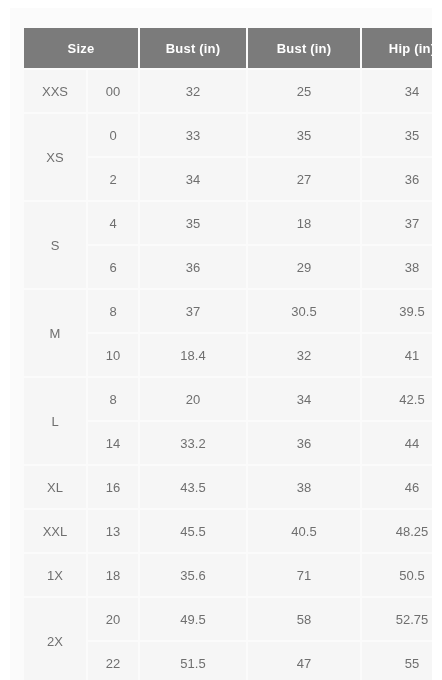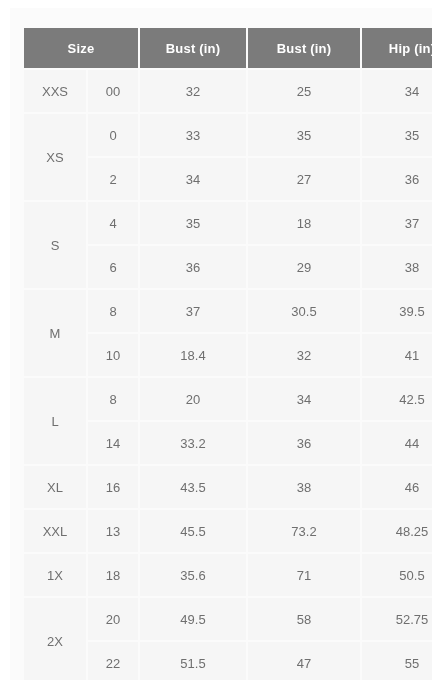--- a/index.html
+++ b/index.html
@@ -167,21 +167,21 @@
             <td class="size-label" rowspan="1">XL</td>
             <td>16</td>
             <td>43.5</td>
             <td>38</td>
             <td>46</td>
           </tr>
           <tr>
             <td class="size-label" rowspan="1">XXL</td>
             <td>13</td>
             <td>45.5</td>
-            <td>73.2</td>
+            <td>40.5</td>
             <td>48.25</td>
           </tr>
           <tr>
             <td class="size-label" rowspan="1">1X</td>
             <td>18</td>
             <td>35.6</td>
             <td>71</td>
             <td>50.5</td>
           </tr>
           <tr>

